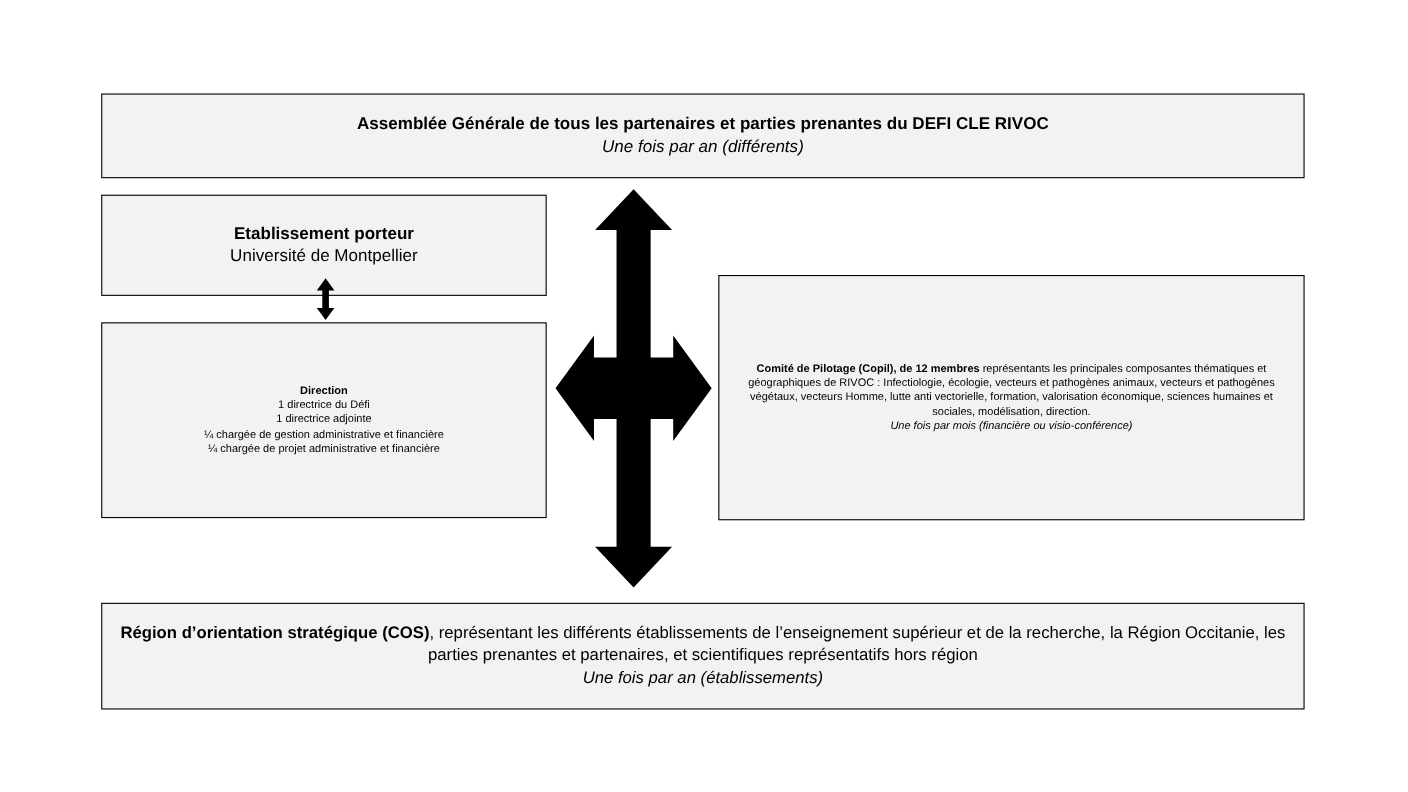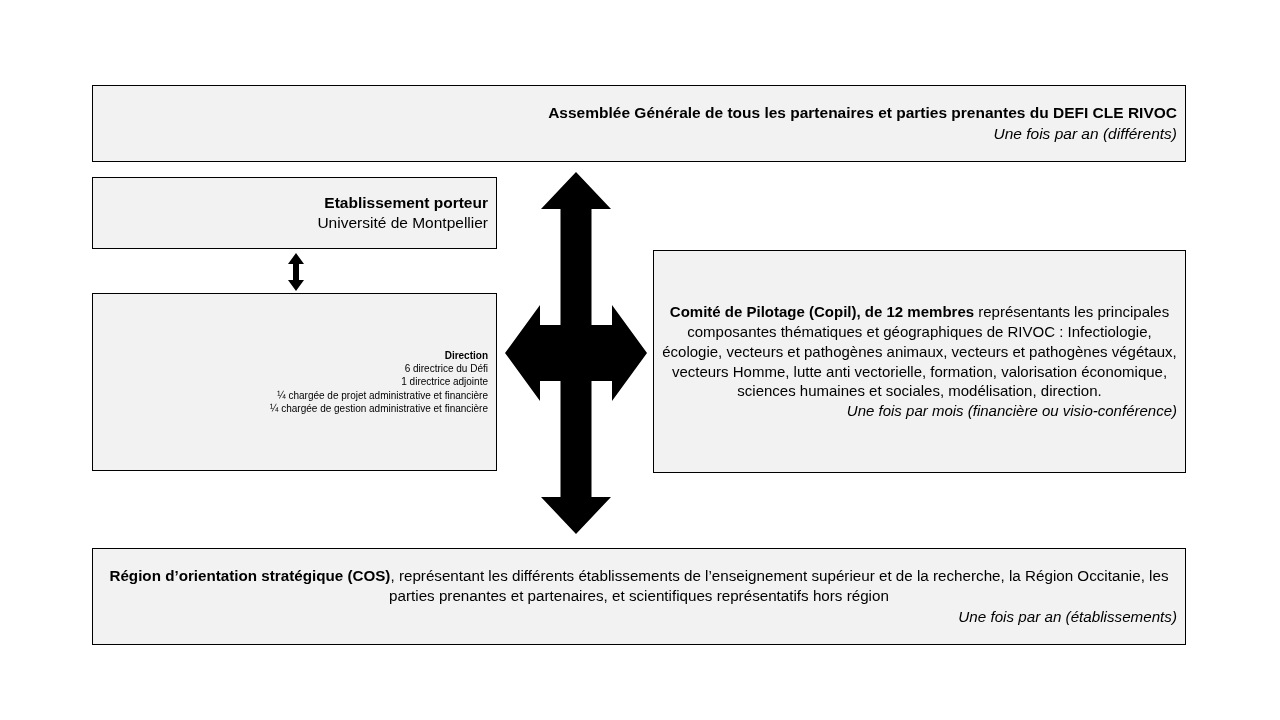--- a/index.html
+++ b/index.html
@@ -21,53 +21,53 @@
   }
 
   
   .box {
     position: absolute;
     box-sizing: border-box;
     background: #f2f2f2;
     border: 1.4px solid #000000;
     display: flex;
     flex-direction: column;
-    align-items: flex-end;
+    align-items: center;
     justify-content: center;
     text-align: center;
     line-height: 1.32;
     color: #000000;
   }
   .box p {
     margin: 0;
     padding: 0 10px;
   }
   .b  { font-weight: bold; }
   .it { font-style: italic; }
 
   
   #assemblee-box {
     left: 92px;  top: 85px;
     width: 1094px; height: 77px;
     font-size: 15.5px;
   }
   #etablissement-box {
     left: 92px;  top: 177px;
-    width: 405px; height: 72px;
+    width: 405px; height: 92px;
     font-size: 15.5px;
   }
   #direction-box {
     left: 92px;  top: 293px;
     width: 405px; height: 178px;
     font-size: 10px;
   }
   #copil-box {
     left: 653px; top: 250px;
     width: 533px; height: 223px;
-    font-size: 15px;
+    font-size: 10px;
   }
   #cos-box {
     left: 92px;  top: 548px;
     width: 1094px; height: 97px;
     font-size: 15.2px;
   }
   #direction-box p,
   #copil-box p,
   #cos-box p,
   #assemblee-box p,
@@ -97,24 +97,24 @@
     <p class="it">Une fois par an (différents)</p>
   </div>
 
   <div class="box" id="etablissement-box">
     <p class="b">Etablissement porteur</p>
     <p>Université de Montpellier</p>
   </div>
 
   <div class="box" id="direction-box">
     <p class="b">Direction</p>
-    <p>6 directrice du Défi</p>
+    <p>1 directrice du Défi</p>
     <p>1 directrice adjointe</p>
+    <p>¼  chargée de gestion administrative et financière</p>
     <p>¼  chargée de projet administrative et financière</p>
-    <p>¼  chargée de gestion administrative et financière</p>
   </div>
 
   <div class="box" id="copil-box">
     <p><span class="b">Comité de Pilotage (Copil), de 12 membres</span><span> représentants les principales composantes thématiques et géographiques de RIVOC : Infectiologie, écologie, vecteurs et pathogènes animaux, vecteurs et pathogènes végétaux, vecteurs Homme, lutte anti vectorielle, formation, valorisation économique, sciences humaines et sociales, modélisation, direction.</span></p>
     <p class="it">Une fois par mois (financière ou visio-conférence)</p>
   </div>
 
   <div class="box" id="cos-box">
     <p><span class="b">Région d’orientation stratégique (COS)</span><span>, représentant les différents établissements de l’enseignement supérieur et de la recherche, la Région Occitanie, les parties prenantes et partenaires, et scientifiques représentatifs hors région</span></p>
     <p class="it">Une fois par an (établissements)</p>

